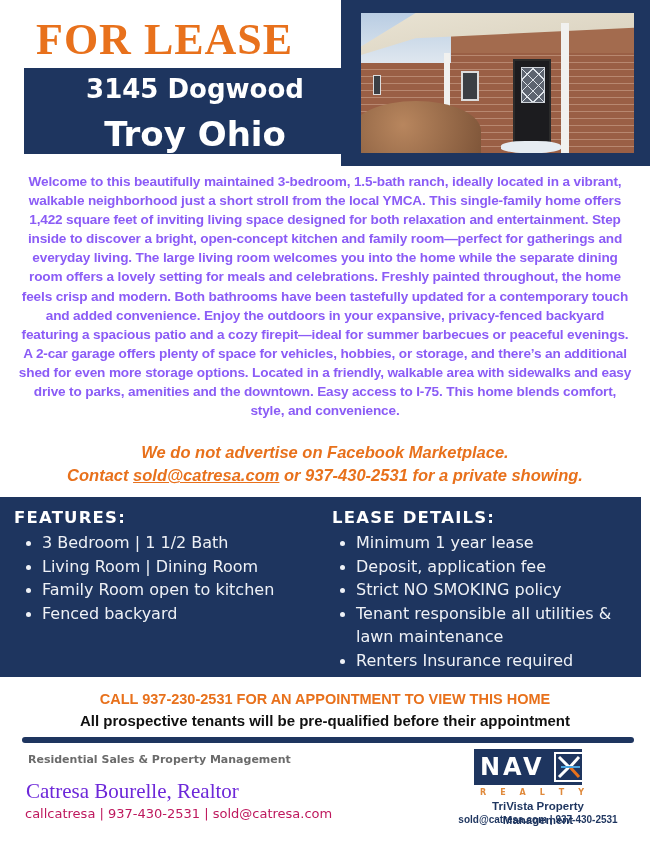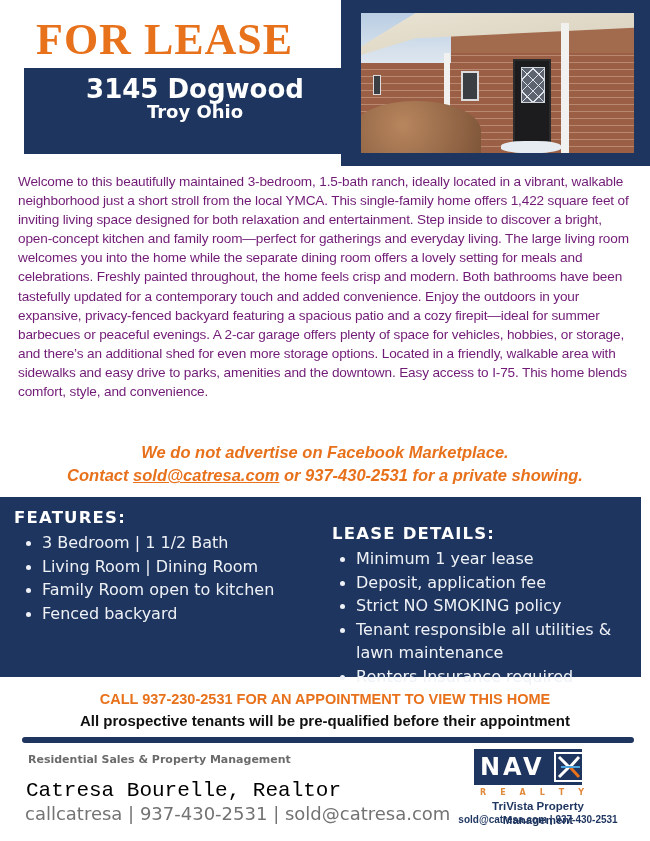--- a/index.html
+++ b/index.html
@@ -10,21 +10,21 @@
       position: absolute; left: 36px; top: 18px;
       font-family: "Liberation Serif", serif; font-weight: bold;
       font-size: 44px; letter-spacing: 1px; color: #e8711c; line-height: 1;
     }
     .address-band {
       position: absolute; left: 0; top: 68px; width: 342px; height: 86px;
       background: #1e355f; color: #fff; text-align: center;
       font-family: "DejaVu Sans", sans-serif; font-weight: bold; margin-left: 24px;
     }
     .address-band .line1 { position: absolute; left: 0; right: 0; top: 6px; font-size: 26px; }
-    .address-band .line2 { position: absolute; left: 0; right: 0; top: 33px; font-size: 18px; }
+    .address-band .line2 { position: absolute; left: 0; right: 0; top: 46px; font-size: 34px; }
 
     .photo-frame {
       position: absolute; left: 341px; top: 0; width: 309px; height: 166px;
       background: #1e355f;
     }
     .photo {
       position: absolute; left: 20px; top: 13px; width: 273px; height: 140px;
       overflow: hidden; background: #a36b4e;
     }
     .photo .sky { position:absolute; left:0; top:0; width:90px; height:50px; background:linear-gradient(#b9cde3,#dfe7ef); }
@@ -36,38 +36,38 @@
     .photo .door { position:absolute; left:152px; top:46px; width:38px; height:92px; background:#1c1c1f; border:2px solid #2b2b2b; }
     .photo .door .glass { position:absolute; left:6px; top:6px; width:24px; height:36px; border:1px solid #cfd4da;
       background: repeating-linear-gradient(45deg, transparent 0 7px, #dfe4ea 7px 8px), repeating-linear-gradient(-45deg, #5d6470 0 7px, #dfe4ea 7px 8px); }
     .photo .post1 { position:absolute; left:83px; top:40px; width:6px; height:100px; background:#f1f1ef; }
     .photo .post2 { position:absolute; left:200px; top:10px; width:8px; height:130px; background:#f1f1ef; }
     .photo .bush { position:absolute; left:-10px; top:88px; width:130px; height:60px; border-radius:50% 50% 0 0; background: radial-gradient(circle at 40% 40%, #b8865e, #7d5438); }
     .photo .snow { position:absolute; left:140px; top:128px; width:60px; height:12px; background:#e6ecf2; border-radius:40%; }
 
     .description {
       position: absolute; left: 18px; top: 172px; width: 614px;
-      text-align: left; font-family: "Liberation Sans", sans-serif; font-weight: normal;
-      font-size: 13.6px; line-height: 19.1px; color: #701a75;
+      text-align: center; font-family: "Liberation Sans", sans-serif; font-weight: bold;
+      font-size: 13.6px; line-height: 19.1px; color: #8b5cf6;
       letter-spacing: -0.15px;
     }
 
     .notice {
       position: absolute; left: 0; top: 441px; width: 650px; text-align: center;
       color: #e8711c; font-weight: bold; font-style: italic; font-size: 16.5px; line-height: 23px;
     }
     .notice a { color: #e8711c; text-decoration: underline; }
 
     .info-band {
       position: absolute; left: 0; top: 497px; width: 641px; height: 180px;
       background: #1e355f; color: #f2f4f8;
     }
     .col { position: absolute; top: 10px; }
     .col.features { left: 14px; width: 300px; }
-    .col.lease { left: 332px; width: 300px; margin-top: 16px; }
+    .col.lease { left: 332px; width: 300px; }
     .col h3 {
       font-family: "DejaVu Sans", sans-serif; font-weight: bold; font-size: 16.5px;
       letter-spacing: 1.2px; line-height: 22px; color: #ffffff;
     }
     .col ul { list-style: none; margin-top: 2px; }
     .col li {
       position: relative; padding-left: 28px; font-family: "DejaVu Sans", sans-serif;
       font-size: 16px; line-height: 23.6px; color: #eef1f6;
     }
     .col li::before {
@@ -88,26 +88,26 @@
     .divider {
       position: absolute; left: 22px; top: 737px; width: 612px; height: 6px;
       background: #1e355f; border-radius: 4px;
     }
 
     .tagline {
       position: absolute; left: 28px; top: 753px; font-family: "DejaVu Sans", sans-serif;
       font-weight: bold; font-size: 11px; color: #6b6b6b;
     }
     .agent-name {
-      position: absolute; left: 26px; top: 778px; font-family: Liberation Mono, monospace;
-      font-size: 21px; color: #000000; line-height: 26px;
+      position: absolute; left: 26px; top: 778px; font-family: Liberation Serif, serif;
+      font-size: 21px; color: #6d28d9; line-height: 26px;
     }
     .agent-contact {
       position: absolute; left: 25px; top: 803px; font-family: "DejaVu Sans", sans-serif;
-      font-size: 18px; color: #737373; line-height: 22px;
+      font-size: 13px; color: #be185d; line-height: 22px;
     }
 
     .logo {
       position: absolute; left: 474px; top: 749px; width: 108px; height: 36px;
       background: #1e355f;
     }
     .logo .nav {
       position: absolute; left: 6px; top: 4px; font-family: "DejaVu Sans", sans-serif;
       font-weight: bold; font-size: 24px; color: #fff; letter-spacing: 3px; line-height: 28px;
     }

